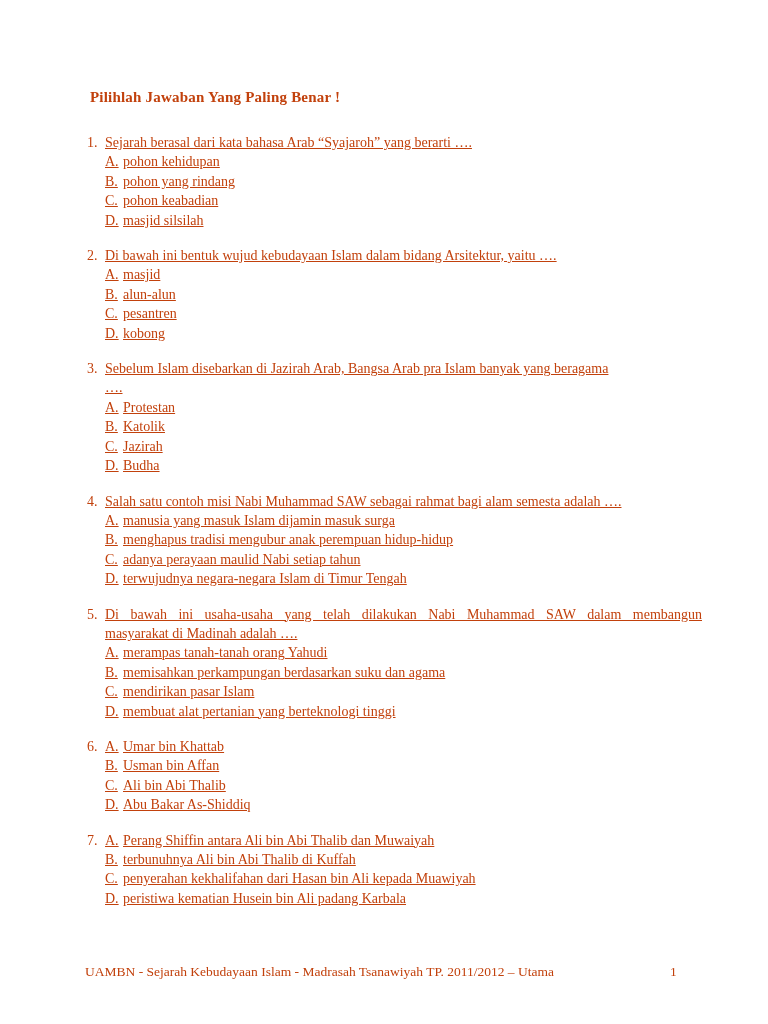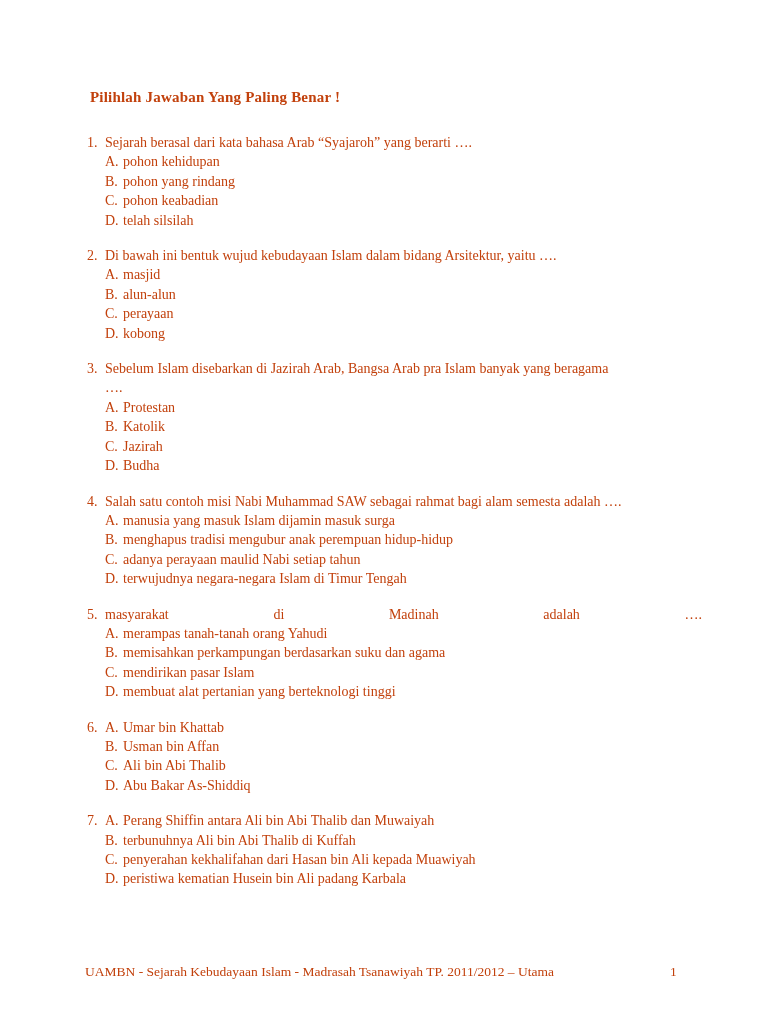--- a/index.html
+++ b/index.html
@@ -39,20 +39,21 @@
     display: flex;
     margin-bottom: 16px;
   }
   .q-num {
     flex: none;
     width: 18px;
   }
   .q-body {
     flex: 1;
     min-width: 0;
+    text-decoration: underline;
   }
   .q-line {
     white-space: normal;
   }
   
   .question-block[data-qidx="4"] .q-line:first-child {
     text-align: justify;
     text-align-last: justify;
   }
   .opt-row {
@@ -100,39 +101,39 @@
             <div class="opt-row">
               <span class="opt-label">B.</span>
               <span class="opt-text">pohon yang rindang</span>
             </div>
             <div class="opt-row">
               <span class="opt-label">C.</span>
               <span class="opt-text">pohon keabadian</span>
             </div>
             <div class="opt-row">
               <span class="opt-label">D.</span>
-              <span class="opt-text">telah silsilah</span>
+              <span class="opt-text">masjid silsilah</span>
             </div>
           </div>
         </div>
         <div class="question-block" data-qidx="1">
           <div class="q-num">2.</div>
           <div class="q-body">
             <div class="q-line">Di bawah ini bentuk wujud kebudayaan Islam dalam bidang Arsitektur, yaitu ….</div>
             <div class="opt-row">
               <span class="opt-label">A.</span>
               <span class="opt-text">masjid</span>
             </div>
             <div class="opt-row">
               <span class="opt-label">B.</span>
               <span class="opt-text">alun-alun</span>
             </div>
             <div class="opt-row">
               <span class="opt-label">C.</span>
-              <span class="opt-text">perayaan</span>
+              <span class="opt-text">pesantren</span>
             </div>
             <div class="opt-row">
               <span class="opt-label">D.</span>
               <span class="opt-text">kobong</span>
             </div>
           </div>
         </div>
         <div class="question-block" data-qidx="2">
           <div class="q-num">3.</div>
           <div class="q-body">
@@ -174,20 +175,21 @@
             </div>
             <div class="opt-row">
               <span class="opt-label">D.</span>
               <span class="opt-text">terwujudnya negara-negara Islam di Timur Tengah</span>
             </div>
           </div>
         </div>
         <div class="question-block" data-qidx="4">
           <div class="q-num">5.</div>
           <div class="q-body">
+            <div class="q-line">Di bawah ini usaha-usaha yang telah dilakukan Nabi Muhammad SAW dalam membangun</div>
             <div class="q-line">masyarakat di Madinah adalah ….</div>
             <div class="opt-row">
               <span class="opt-label">A.</span>
               <span class="opt-text">merampas tanah-tanah orang Yahudi</span>
             </div>
             <div class="opt-row">
               <span class="opt-label">B.</span>
               <span class="opt-text">memisahkan perkampungan berdasarkan suku dan agama</span>
             </div>
             <div class="opt-row">

